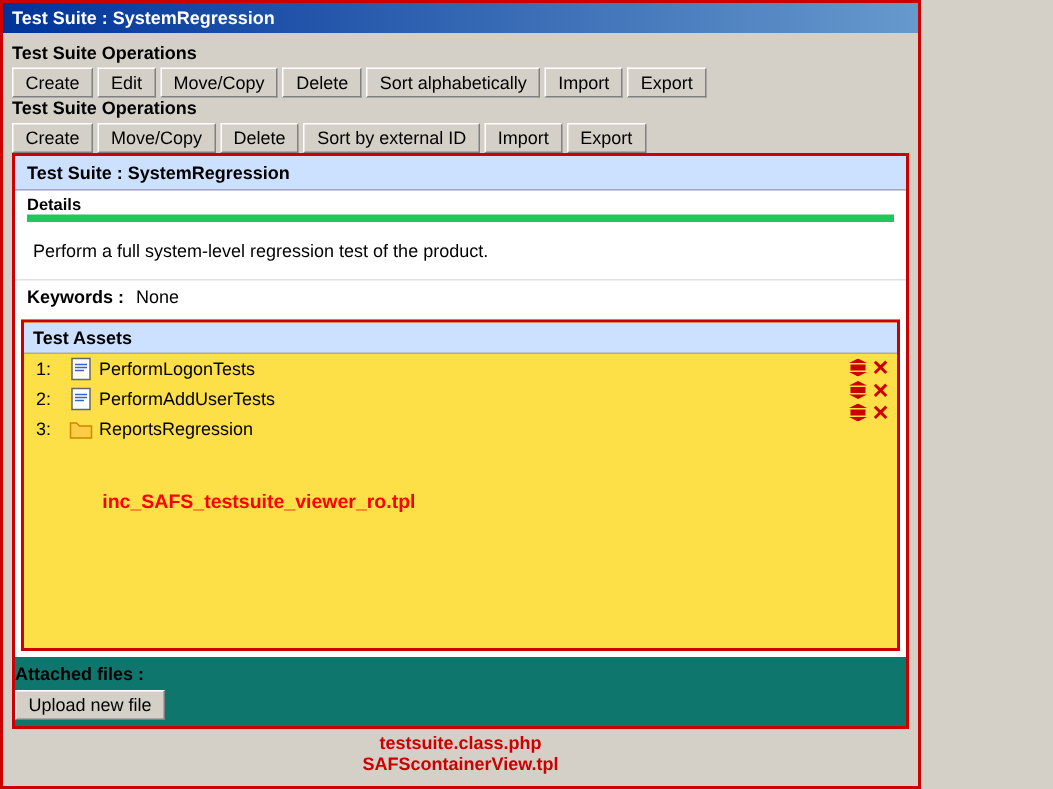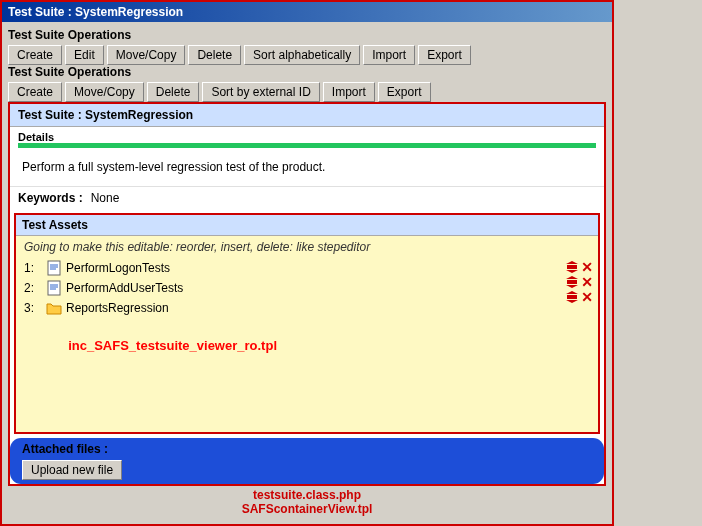--- a/index.html
+++ b/index.html
@@ -105,21 +105,21 @@
       border-top: 1px solid #e0e0e0;
     }
 
     .keywords-label {
       font-weight: bold;
     }
 
     .test-assets-section {
       border: 2px solid #cc0000;
       margin: 4px;
-      background: #fef9c3;
+      background: #fde047;
       flex: 1;
       display: flex;
       flex-direction: column;
       overflow: hidden;
     }
 
     .test-assets-header {
       background: #cce0ff;
       padding: 3px 6px;
       font-weight: bold;
@@ -177,24 +177,23 @@
       font-weight: bold;
       font-size: 14px;
     }
 
     .move-icon {
       color: #cc0000;
       font-size: 10px;
     }
 
     .attached-files-section {
-      padding: 4px 12px;
-      background: #1d4ed8;
+      padding: 4px 0;
+      background: #0f766e;
       flex-shrink: 0;
-      border-radius: 11px;
     }
 
     .attached-label {
       font-weight: bold;
       font-size: 12px;
       margin-bottom: 4px;
     }
 
     .footer-info {
       text-align: center;
@@ -277,21 +276,20 @@
         <div class="details-text">Perform a full system-level regression test of the product.</div>
       </div>
 
       <div class="keywords-row">
         <span class="keywords-label">Keywords :</span>
         <span>None</span>
       </div>
 
       <div class="test-assets-section">
         <div class="test-assets-header">Test Assets</div>
-        <div class="test-assets-note">Going to make this editable: reorder, insert, delete: like stepeditor</div>
 
         <div class="items-area">
 
           <div class="test-item">
             <span class="test-item-number">1:</span>
             <span class="test-item-icon">
               <svg width="14" height="16" viewBox="0 0 14 16">
                 <rect x="1" y="1" width="12" height="14" fill="white" stroke="#666" stroke-width="1"></rect>
                 <line x1="3" y1="5" x2="11" y2="5" stroke="#3366cc" stroke-width="1"></line>
                 <line x1="3" y1="7" x2="11" y2="7" stroke="#3366cc" stroke-width="1"></line>

